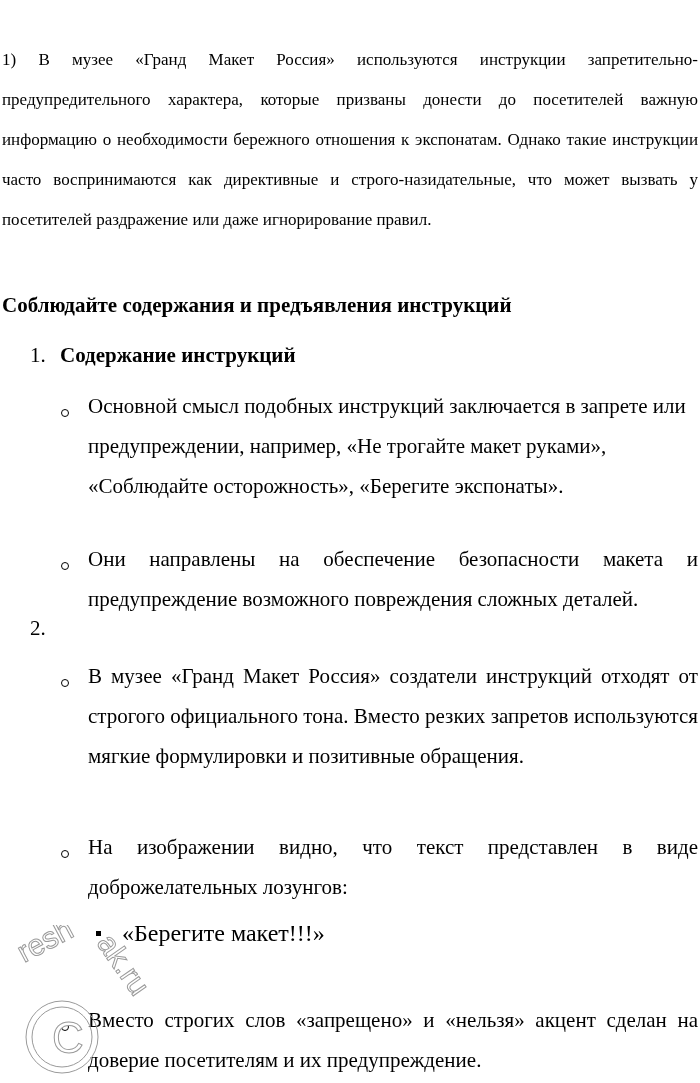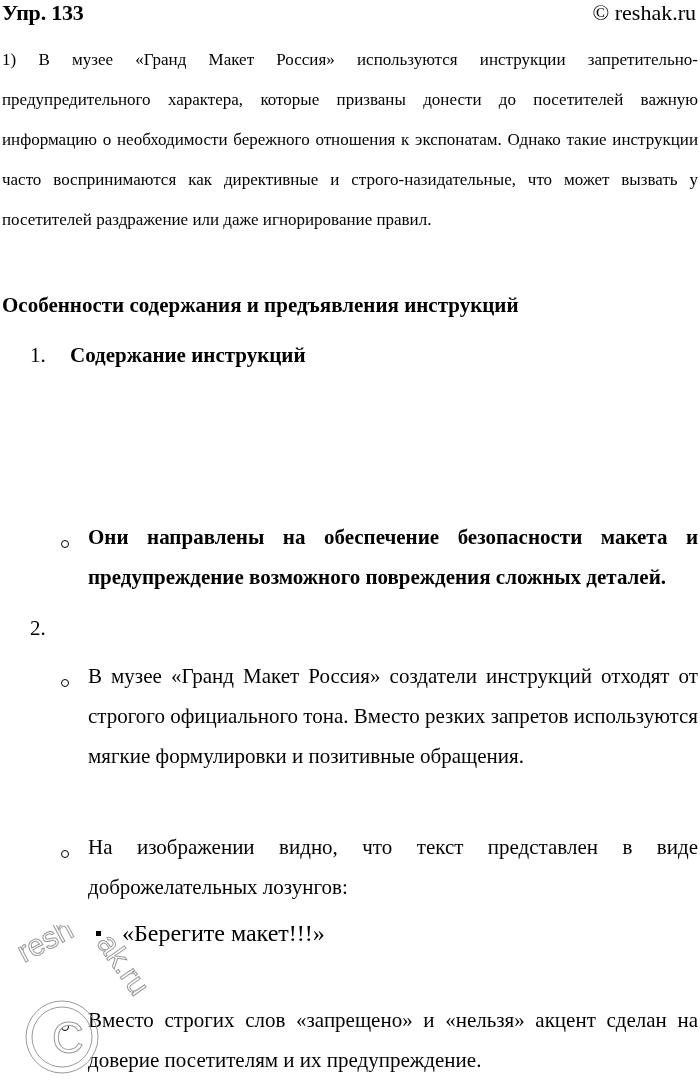--- a/index.html
+++ b/index.html
@@ -64,21 +64,20 @@
       left: 30px;
       font-size: 21px;
       line-height: 30px;
       display: flex;
     }
     .num-item .num {
       width: 30px;
     }
     .num-item .label {
       font-weight: bold;
-      margin-left: 10px;
     }
     .bullet-item {
       position: absolute;
       left: 60px;
       width: 638px;
       display: flex;
       font-size: 21px;
       line-height: 40px;
     }
     .bullet-item .bullet {
@@ -131,36 +130,36 @@
       width: 160px;
       height: 150px;
       pointer-events: none;
     }
   </style>
 </head>
 <body>
 
 <div class="page">
 
-  <div class="header">
-    <span class="title">Упр. 133</span>
-    <span class="copyright">© reshak.ru</span>
-  </div>
 
   <div class="para intro">1) В музее «Гранд Макет Россия» используются инструкции запретительно-предупредительного характера, которые призваны донести до посетителей важную информацию о необходимости бережного отношения к экспонатам. Однако такие инструкции часто воспринимаются как директивные и строго-назидательные, что может вызвать у посетителей раздражение или даже игнорирование правил.</div>
 
-  <div class="section-heading">Особенности содержания и предъявления инструкций</div>
+  <div class="section-heading">Соблюдайте содержания и предъявления инструкций</div>
 
   <div class="num-item" style="top:340px;">
     <span class="num">1.</span>
     <span class="label">Содержание инструкций</span>
   </div>
 
+  <div class="bullet-item" style="top:386px;">
+    <span class="bullet"></span>
+    <span class="text left">Основной смысл подобных инструкций заключается в запрете или предупреждении, например, «Не трогайте макет руками», «Соблюдайте осторожность», «Берегите экспонаты».</span>
+  </div>
 
-  <div class="bullet-item" style="top:517px;font-weight:bold;">
+  <div class="bullet-item" style="top:539px;">
     <span class="bullet"></span>
     <span class="text">Они направлены на обеспечение безопасности макета и предупреждение возможного повреждения сложных деталей.</span>
   </div>
 
   <div class="num-item" style="top:613px;">
     <span class="num">2.</span>
   </div>
 
   <div class="bullet-item" style="top:827px;">
     <span class="bullet"></span>

